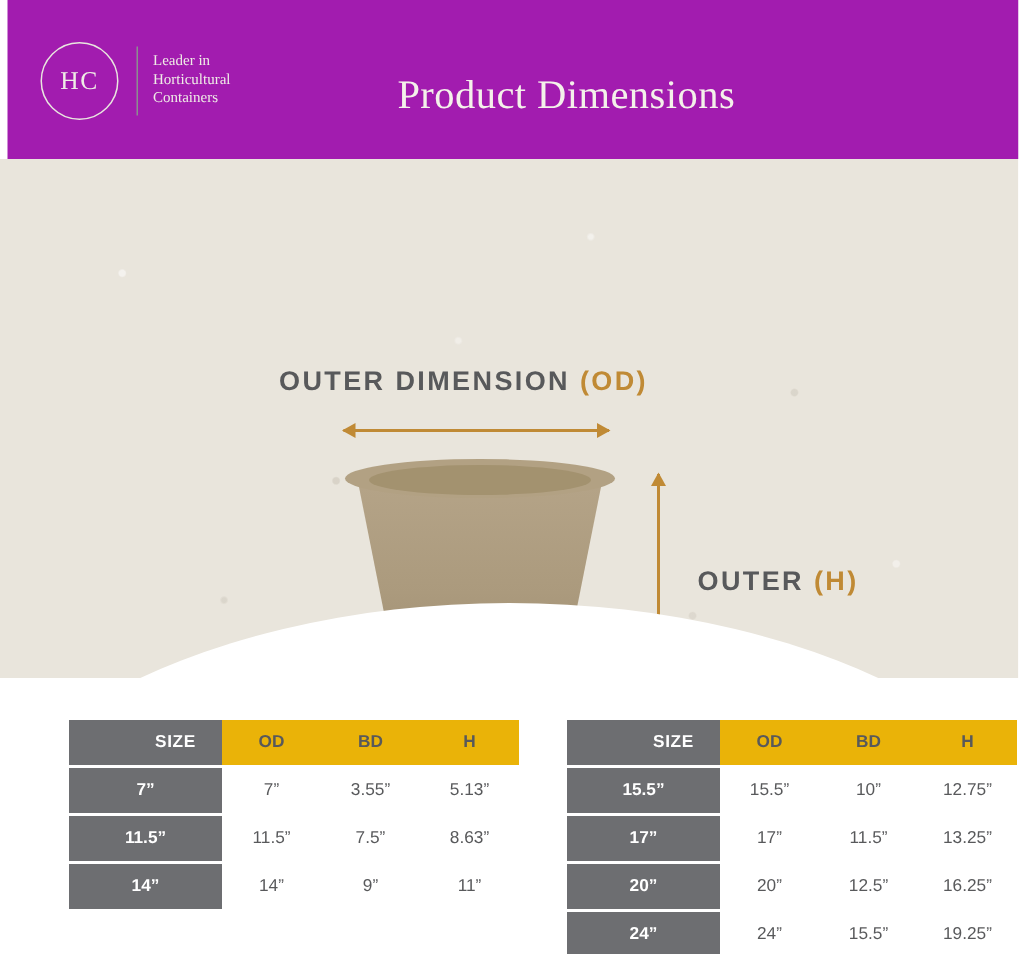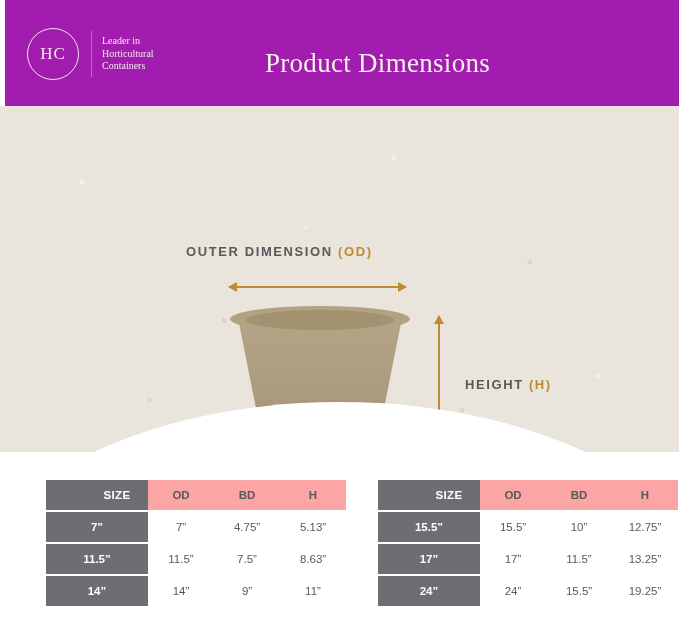--- a/index.html
+++ b/index.html
@@ -69,21 +69,21 @@
   }
   .hero-curve{
     position:absolute;left:-8%;bottom:-330px;width:116%;height:380px;
     background:#ffffff;border-radius:50% 50% 0 0 / 60% 60% 0 0;
   }
 
   
   .lbl{
     position:absolute;
     font-family:"Liberation Sans", sans-serif;
-    font-weight:bold;font-size:13px;letter-spacing:1.6px;
+    font-weight:bold;font-size:18px;letter-spacing:1.6px;
     color:#58595b;white-space:nowrap;
   }
   .lbl .accent{color:#c08a35;}
   #od-label{left:186px;top:138px;}
   #h-label{left:465px;top:271px;}
 
   
   .arrow-h{position:absolute;height:2px;background:#c08a35;}
   .arrow-h::before,.arrow-h::after{
     content:"";position:absolute;top:-4px;width:0;height:0;
@@ -135,21 +135,21 @@
   #table-right{left:378px;top:28px;}
   th,td{
     padding:0;margin:0;text-align:center;vertical-align:middle;
     height:30px;
   }
   th.size-head{
     background:#6d6e71;color:#ffffff;font-weight:bold;font-size:11.5px;
     width:62px;letter-spacing:.4px;padding-left:40px;
   }
   th.col-head{
-    background:#fca5a5;color:#58595b;font-weight:bold;font-size:11.5px;
+    background:#eab308;color:#58595b;font-weight:bold;font-size:11.5px;
     width:66px;
   }
   td.size-cell{
     background:#6d6e71;color:#ffffff;font-weight:bold;font-size:11.5px;
     width:62px;
   }
   td.val-cell{
     background:#ffffff;color:#58595b;width:66px;font-size:11.5px;
   }
   tr.sep td, tr.sep th{border-bottom:2px solid #ffffff;}
@@ -184,41 +184,41 @@
       <div class="pot-rim"></div>
       <div class="pot-top-hole"></div>
     </div>
 
     <div class="arrow-h" id="od-arrow"></div>
 
     <div class="arrow-v" id="h-arrow"></div>
 
     <div class="lbl" id="od-label"><span>OUTER DIMENSION </span><span class="accent">(OD)</span></div>
 
-    <div class="lbl" id="h-label"><span>HEIGHT </span><span class="accent">(H)</span></div>
+    <div class="lbl" id="h-label"><span>OUTER </span><span class="accent">(H)</span></div>
 
     <div class="hero-curve"></div>
   </div>
 
   <div class="tables">
 
     <table id="table-left">
       <thead>
         <tr class="sep">
           <th class="size-head">SIZE</th>
           <th class="col-head">OD</th>
           <th class="col-head">BD</th>
           <th class="col-head">H</th>
         </tr>
       </thead>
       <tbody>
         <tr class="sep">
           <td class="size-cell">7”</td>
           <td class="val-cell">7”</td>
-          <td class="val-cell">4.75”</td>
+          <td class="val-cell">3.55”</td>
           <td class="val-cell">5.13”</td>
         </tr>
         <tr class="sep">
           <td class="size-cell">11.5”</td>
           <td class="val-cell">11.5”</td>
           <td class="val-cell">7.5”</td>
           <td class="val-cell">8.63”</td>
         </tr>
         <tr>
           <td class="size-cell">14”</td>
@@ -244,20 +244,26 @@
           <td class="val-cell">15.5”</td>
           <td class="val-cell">10”</td>
           <td class="val-cell">12.75”</td>
         </tr>
         <tr class="sep">
           <td class="size-cell">17”</td>
           <td class="val-cell">17”</td>
           <td class="val-cell">11.5”</td>
           <td class="val-cell">13.25”</td>
         </tr>
+        <tr class="sep">
+          <td class="size-cell">20”</td>
+          <td class="val-cell">20”</td>
+          <td class="val-cell">12.5”</td>
+          <td class="val-cell">16.25”</td>
+        </tr>
         <tr>
           <td class="size-cell">24”</td>
           <td class="val-cell">24”</td>
           <td class="val-cell">15.5”</td>
           <td class="val-cell">19.25”</td>
         </tr>
       </tbody>
     </table>
 
   </div>

